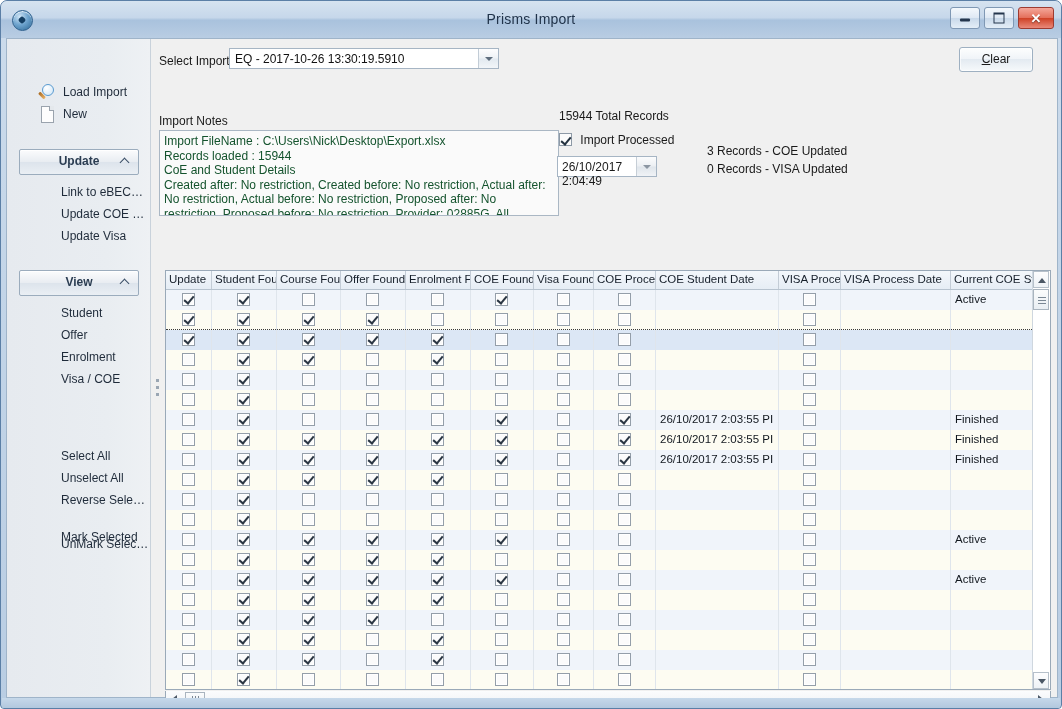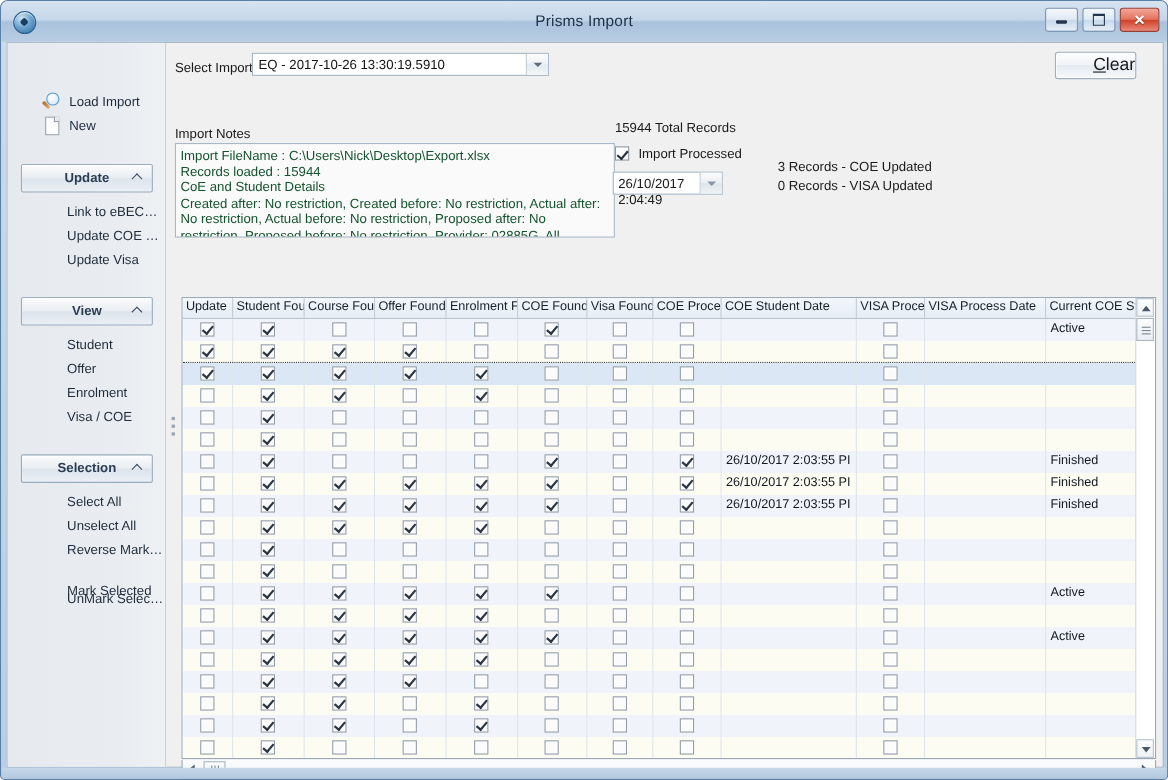--- a/index.html
+++ b/index.html
@@ -135,21 +135,21 @@
   }
   .combo .btn:after{
     content:"";position:absolute;left:6px;top:8px;
     border-left:4px solid transparent;border-right:4px solid transparent;
     border-top:4px solid #5f6e7e;
   }
   .btn-std{
     position:absolute;box-sizing:border-box;
     background:linear-gradient(to bottom,#fdfefe 0%,#f0f4f8 47%,#e3eaf1 50%,#f6f9fb 100%);
     border:1px solid #9eb0c1;border-radius:3px;
-    font-size:16px;color:#1a1a1a;text-align:right;
+    font-size:12px;color:#1a1a1a;text-align:center;
     box-shadow:inset 0 0 0 1px rgba(255,255,255,.65);
     cursor:default;
   }
   .btn-std span{display:inline-block;}
   .mnem{text-decoration:underline;}
 
   .notes{
     position:absolute;box-sizing:border-box;
     background:#fafafa;border:1px solid #aab7c4;
     padding:3px 4px;font-size:12px;line-height:14.6px;color:#14532d;
@@ -332,32 +332,28 @@
       <div class="side-item indent" style="top:286px">
         <span class="txt">Offer</span>
       </div>
       <div class="side-item indent" style="top:308px">
         <span class="txt">Enrolment</span>
       </div>
       <div class="side-item indent" style="top:330px">
         <span class="txt">Visa / COE</span>
       </div>
 
-      <div class="grp" style="top:374px">
-        <div class="glabel">Selection</div>
-        <span class="chev"></span>
-      </div>
       <div class="side-item indent" style="top:407px">
         <span class="txt">Select All</span>
       </div>
       <div class="side-item indent" style="top:429px">
         <span class="txt">Unselect All</span>
       </div>
       <div class="side-item indent" style="top:451px">
-        <span class="txt">Reverse Mark…</span>
+        <span class="txt">Reverse Sele…</span>
       </div>
       <div class="side-item indent" style="top:488px">
         <span class="txt">Mark Selected</span>
       </div>
       <div class="side-item indent" style="top:495px">
         <span class="txt">UnMark Selec…</span>
       </div>
     </div>
 
     <div class="splitter">

